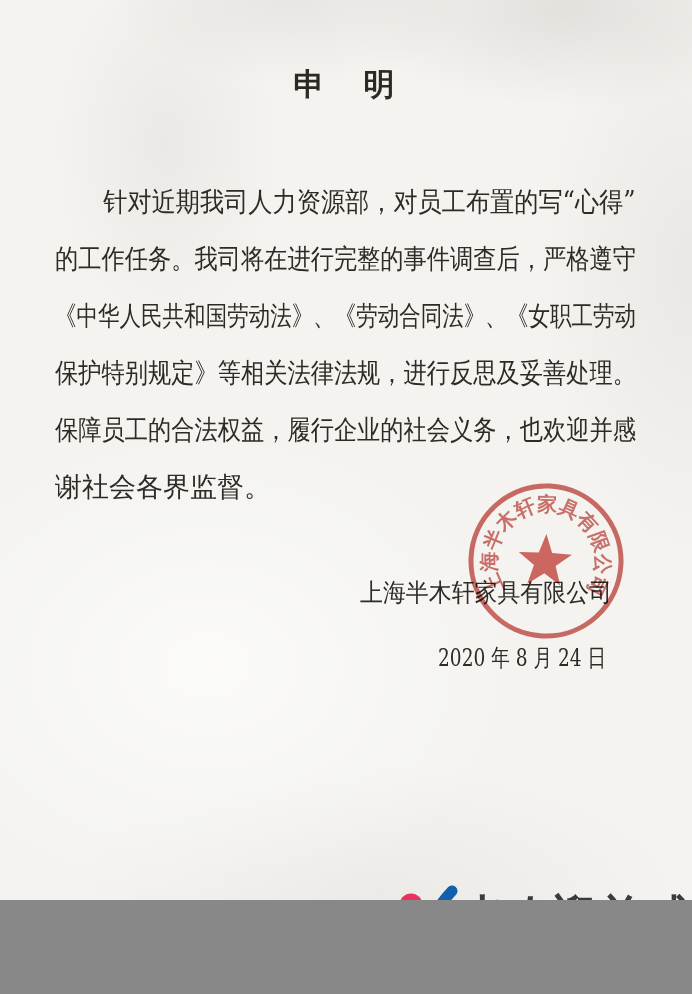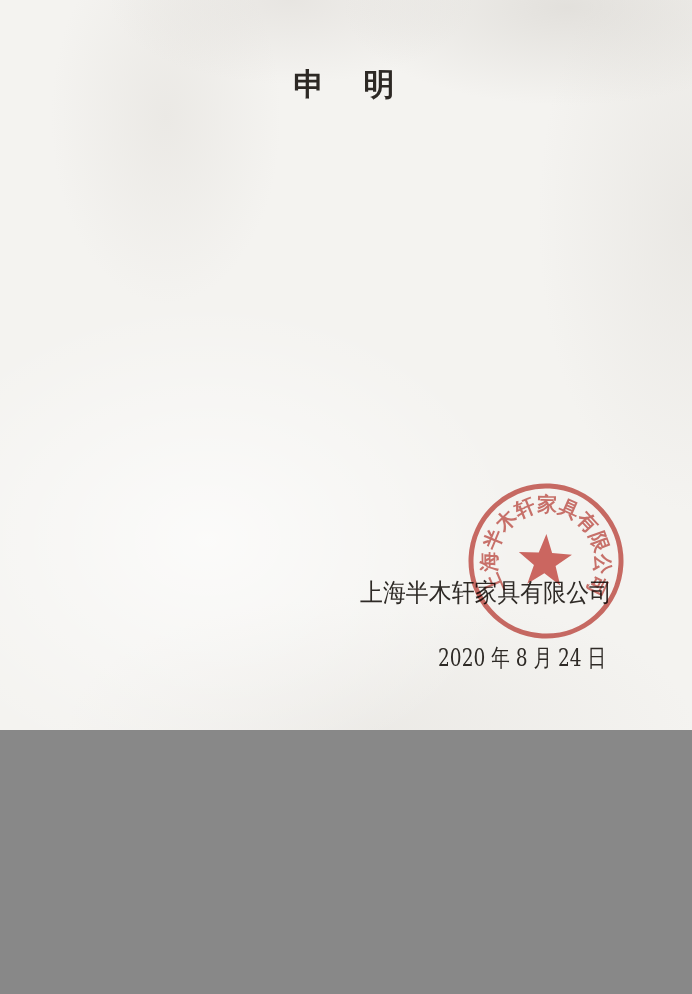--- a/index.html
+++ b/index.html
@@ -1,18 +1,18 @@
 <!DOCTYPE html>
 <html><head>
 <meta charset="utf-8">
 <style>
   html,body{margin:0;padding:0;background:#888;}
   .page{
     position:relative;
-    width:692px;height:730px;
+    width:692px;height:900px;
     margin:0 auto;
     overflow:hidden;
     font-family:"DejaVu Serif","Liberation Serif",serif;
     color:#312c28;
     background:
       radial-gradient(ellipse 320px 140px at 82% 1%, rgba(200,196,190,.40), transparent 70%),
       radial-gradient(ellipse 260px 120px at 42% 0%, rgba(205,200,195,.32), transparent 70%),
       radial-gradient(ellipse 160px 260px at 24% 16%, rgba(214,210,204,.30), transparent 72%),
       radial-gradient(ellipse 220px 420px at 100% 30%, rgba(208,204,198,.28), transparent 70%),
       radial-gradient(ellipse 420px 320px at 30% 74%, rgba(255,255,255,.65), transparent 75%),
@@ -74,20 +74,28 @@
     text-shadow:0 0 1px rgba(255,255,255,.7);
   }
 </style>
 </head>
 <body>
 
 <div class="page">
 
   <div class="title">申　明</div>
 
+  <div class="body-text">
+    <div class="body-line fit-line indent" style="transform-origin: left center; transform: scaleX(0.895223);">针对近期我司人力资源部，对员工布置的写“心得”</div>
+    <div class="body-line fit-line" style="transform-origin: left center; transform: scaleX(0.860741);">的工作任务。我司将在进行完整的事件调查后，严格遵守</div>
+    <div class="body-line fit-line" style="transform-origin: left center; transform: scaleX(0.796982);">《中华人民共和国劳动法》、《劳动合同法》、《女职工劳动</div>
+    <div class="body-line fit-line" style="transform-origin: left center; transform: scaleX(0.860741);">保护特别规定》等相关法律法规，进行反思及妥善处理。</div>
+    <div class="body-line fit-line" style="transform-origin: left center; transform: scaleX(0.860741);">保障员工的合法权益，履行企业的社会义务，也欢迎并感</div>
+    <div class="body-line">谢社会各界监督。</div>
+  </div>
 
   <div class="signature fit-line" style="transform-origin: left center; transform: scaleX(0.916364);">上海半木轩家具有限公司</div>
 
   <div class="date-line fit-line" style="transform-origin: left center; transform: scaleX(0.774194);">2020 年 8 月 24 日</div>
 
   <svg class="seal" viewBox="0 0 160 160" xmlns="http://www.w3.org/2000/svg">
     <defs>
       <path id="seal-arc" d="M 40.6 110.8 A 50 50 0 1 1 119.4 110.8" fill="none"></path>
     </defs>
     <circle cx="80" cy="80" r="75" fill="none" stroke="#c2453e" stroke-width="5" stroke-opacity="0.85"></circle>

